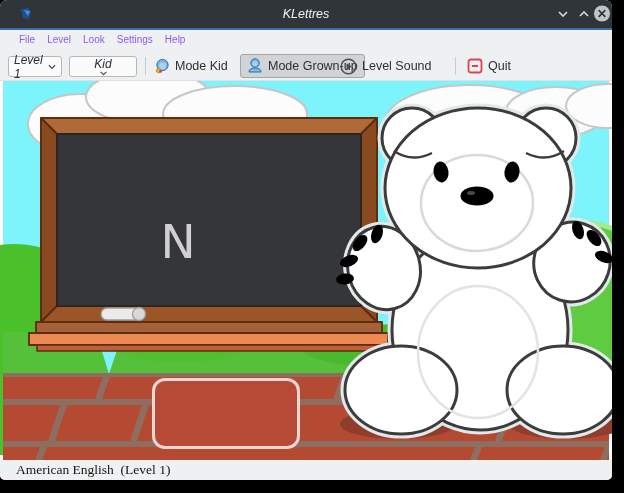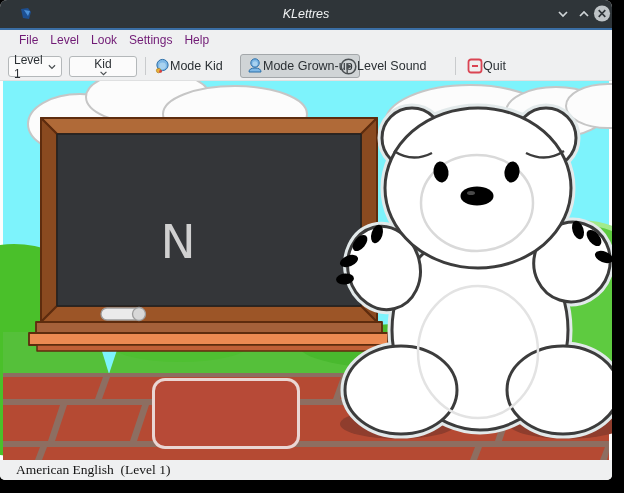--- a/index.html
+++ b/index.html
@@ -10,28 +10,28 @@
   
   .titlebar{position:absolute;left:0;top:0;width:612px;height:28px;background:#2f3539;font-style:italic;}
   .app-icon{position:absolute;left:20px;top:7px;width:14px;height:14px;}
   .title{position:absolute;left:0;top:0;width:100%;height:28px;line-height:28px;text-align:center;
          color:#f1f3f4;font-size:12.5px;}
   .winbtn{position:absolute;top:5px;width:18px;height:18px;display:flex;align-items:center;justify-content:center;cursor:default;}
   .accentline{position:absolute;left:0;top:28px;width:612px;height:2px;background:#3a6ea5;}
   
   .menubar{position:absolute;left:0;top:30px;width:612px;height:20px;background:#eff0f1;
            display:flex;align-items:center;padding-left:13px;box-sizing:border-box;}
-  .menu-item{font-size:12px;color:#701a75;padding:0 6px;line-height:20px;}
+  .menu-item{font-size:10px;color:#8b5cf6;padding:0 6px;line-height:20px;}
   
   .toolbar{position:absolute;left:0;top:50px;width:612px;height:31px;background:#eff0f1;
            border-bottom:1px solid #dfe0e1;box-sizing:border-box;}
   .combo{position:absolute;top:6px;height:21px;background:#fbfbfb;border:1px solid #b4b8ba;
          border-radius:3px;display:flex;align-items:center;justify-content:space-between;
-         box-sizing:border-box;padding:0 5px;font-size:12px;color:#2b3034;}
-  .tbtn{position:absolute;top:4px;height:24px;display:flex;align-items:center;
+         box-sizing:border-box;padding:0 5px;font-size:12px;color:#2b3034;font-style:italic;}
+  .tbtn{position:absolute;top:4px;height:24px;display:flex;align-items:center;gap:5px;
         font-size:12.5px;color:#2b3034;padding:0 6px;border-radius:3px;box-sizing:border-box;}
   .tbtn.pressed{background:#d0d4d6;border:1px solid #a3a7aa;}
   .tsep{position:absolute;top:7px;width:1px;height:18px;background:#c9cbcd;}
   
   .scene{position:absolute;left:0;top:81px;width:612px;height:379px;}
   .letter-input{position:absolute;left:152px;top:378px;width:148px;height:71px;
                 background:#b74a37;border:3px solid rgba(245,245,245,.82);border-radius:13px;
                 box-sizing:border-box;}
   
   .statusbar{position:absolute;left:0;top:460px;width:612px;height:20px;background:#eff0f1;

